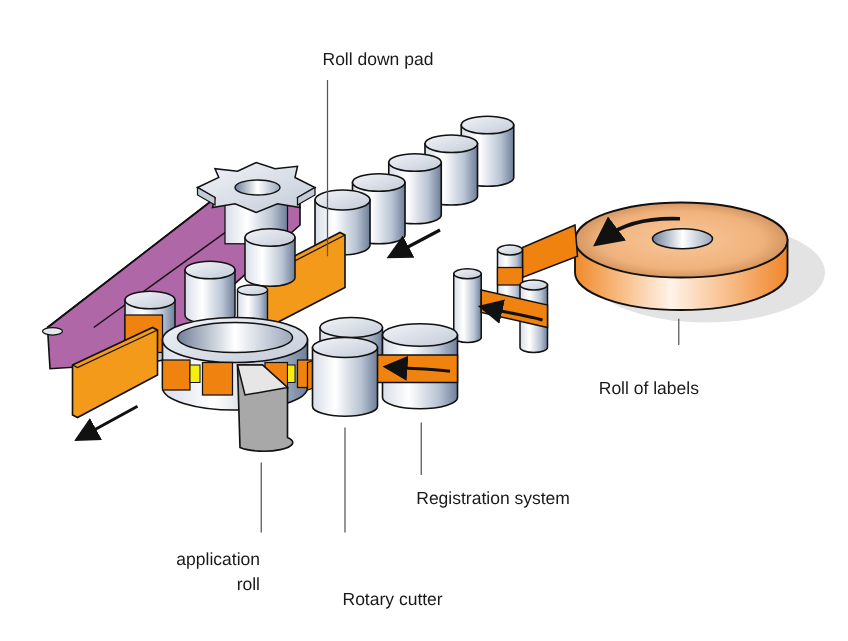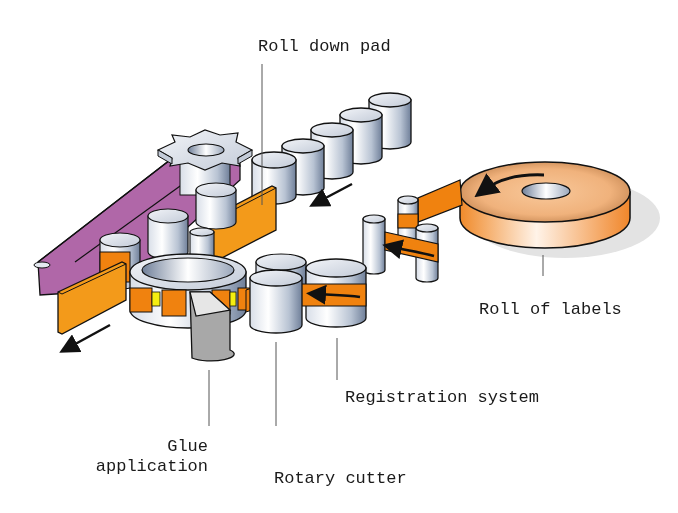--- a/index.html
+++ b/index.html
@@ -1,18 +1,18 @@
 <!DOCTYPE html>
 <html><head>
 <meta charset="utf-8">
 <style>
   html, body { margin:0; padding:0; background:#ffffff; }
   body { width:678px; height:513px; position:relative; overflow:hidden; font-family:"DejaVu Serif", serif; }
   #stage { position:absolute; left:0; top:0; width:678px; height:513px; }
-  .lbl { position:absolute; font-family:Liberation Mono, monospace; font-size:17px; color:#1a1a1a; line-height:20px; white-space:nowrap; }
+  .lbl { position:absolute; font-family:Liberation Sans, sans-serif; font-size:14px; color:#1a1a1a; line-height:20px; white-space:nowrap; }
   .lbl.right { text-align:right; }
 </style>
 </head>
 <body>
 
 <svg id="stage" viewBox="0 0 678 513" xmlns="http://www.w3.org/2000/svg">
   <defs>
     <linearGradient id="steel" x1="0" x2="1" y1="0" y2="0">
       <stop offset="0" stop-color="#d8dee8"></stop>
       <stop offset="0.35" stop-color="#ffffff"></stop>
@@ -157,18 +157,18 @@
     <line x1="262" y1="64" x2="262" y2="205"></line>
     <line x1="543" y1="255" x2="543" y2="276"></line>
     <line x1="337" y1="338" x2="337" y2="380"></line>
     <line x1="276" y1="342" x2="276" y2="426"></line>
     <line x1="209" y1="370" x2="209" y2="426"></line>
   </g>
 </svg>
 
 <div class="lbl" style="left:258px; top:37px;">Roll down pad</div>
 <div class="lbl" style="left:479px; top:300px;">Roll of labels</div>
-<div class="lbl" style="left:333px; top:388px;margin-left:12px;">Registration system</div>
+<div class="lbl" style="left:333px; top:388px;">Registration system</div>
 <div class="lbl" style="left:274px; top:469px;">Rotary cutter</div>
 <div class="lbl right" style="left:88px; top:437px; width:120px;">
-  <div>Glue</div>
   <div>application</div>
+  <div>roll</div>
 </div>
 
 </body></html>

